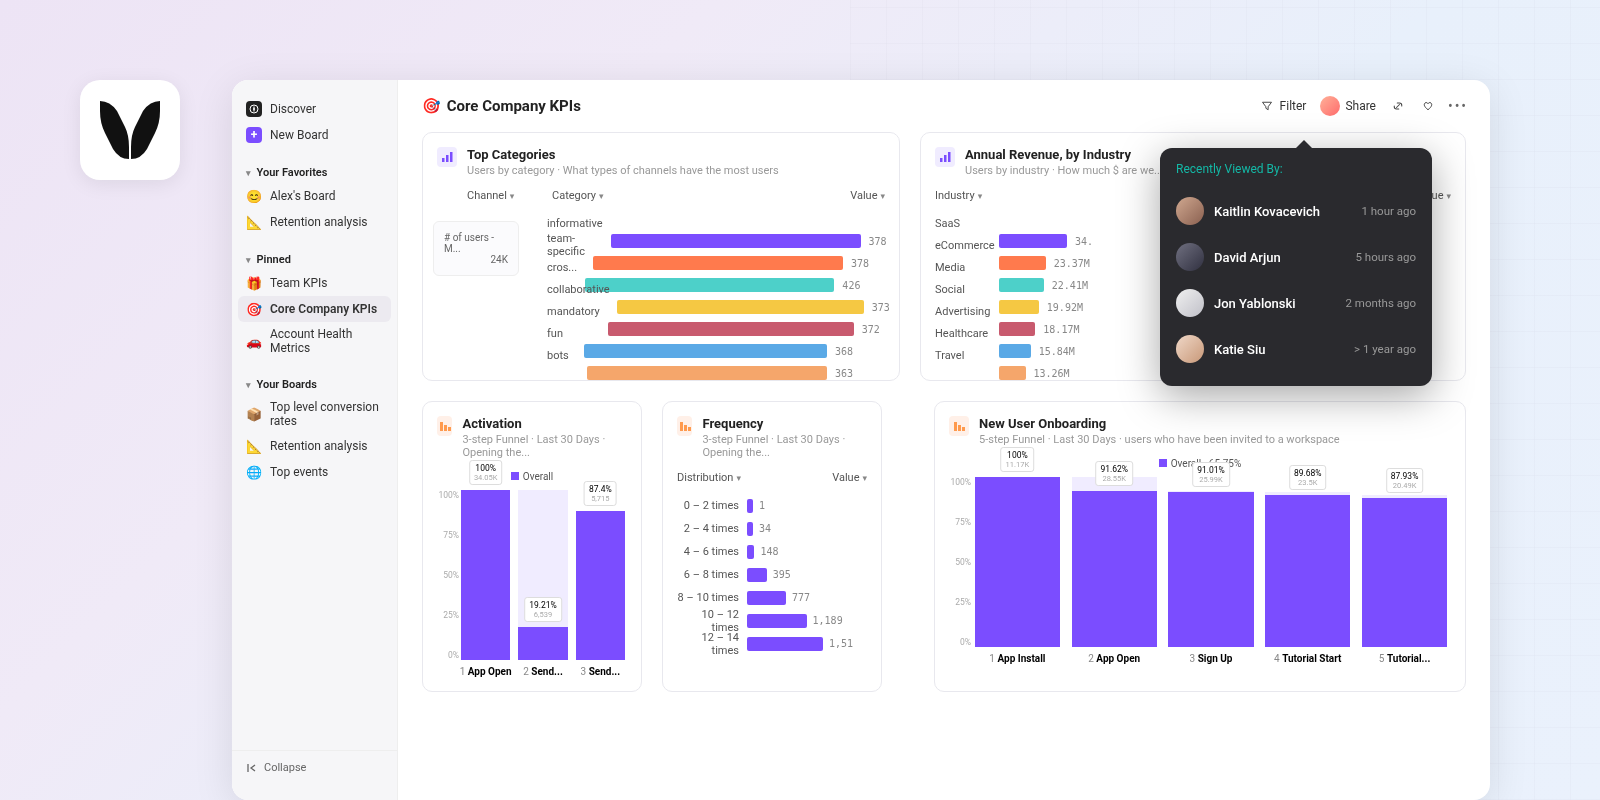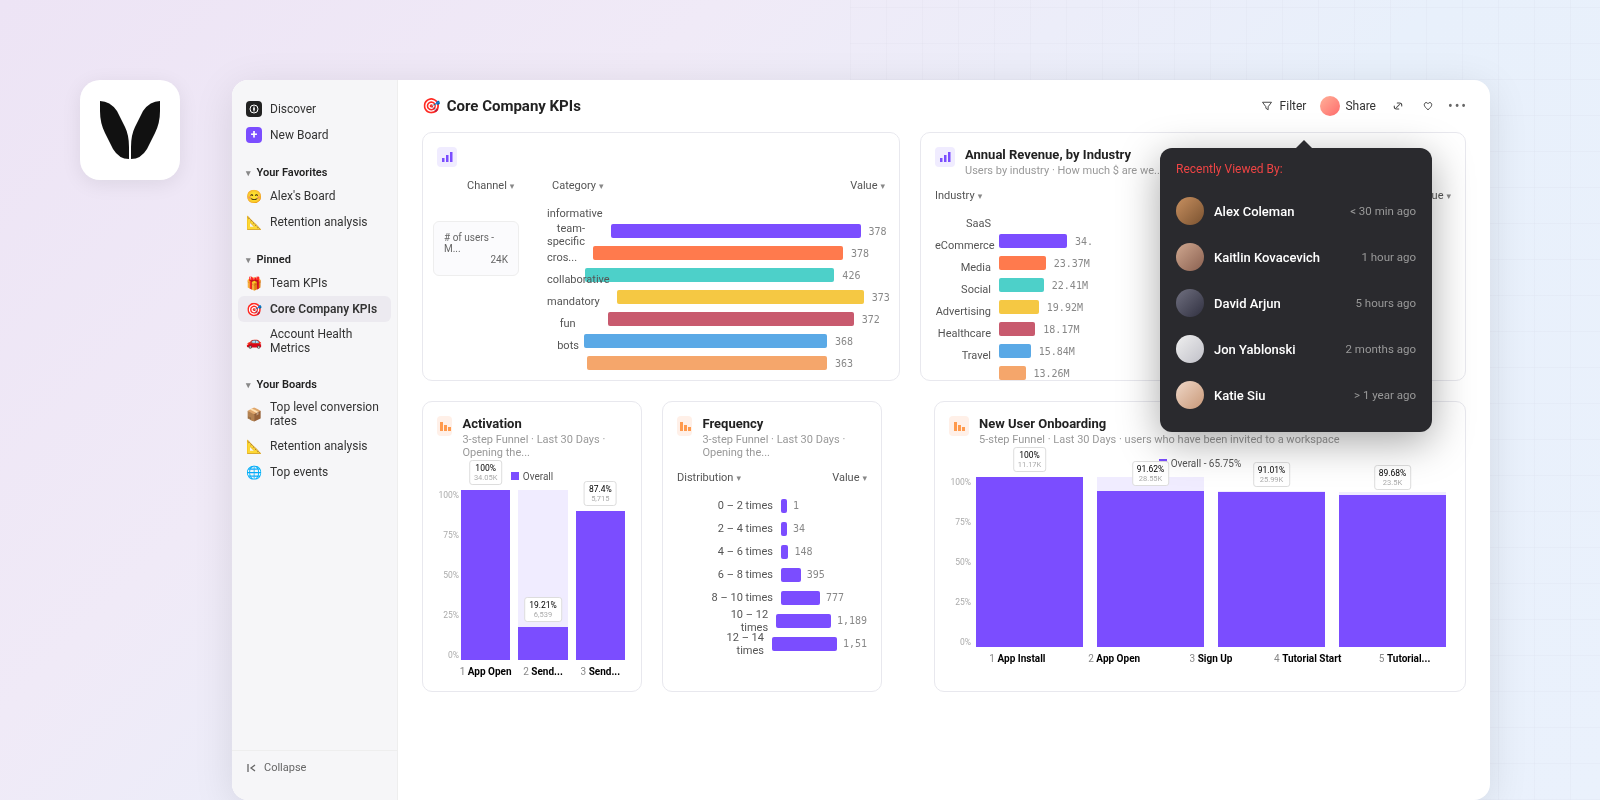--- a/index.html
+++ b/index.html
@@ -26,21 +26,21 @@
 .dots { font-size: 14px; letter-spacing: 2px; color: #666; }
 .row { display: flex; gap: 20px; margin-bottom: 20px; }
 .card { border: 1px solid #e8e8ee; border-radius: 10px; padding: 14px; background: #fff; }
 .card-head { display: flex; align-items: flex-start; gap: 10px; margin-bottom: 12px; }
 .card-icon { width: 20px; height: 20px; border-radius: 4px; background: #f0ecff; display: flex; align-items: center; justify-content: center; }
 .card-title { font-size: 13px; font-weight: 700; color: #222; }
 .card-sub { font-size: 11px; color: #999; margin-top: 2px; }
 .col-headers { display: flex; font-size: 11px; color: #555; margin-bottom: 10px; }
 .col-headers .ch { cursor: pointer; display: flex; align-items: center; gap: 3px; }
 .bar-row { display: flex; align-items: center; height: 22px; font-size: 11px; }
-.bar-label { text-align: right; padding-right: 8px; color: #555; }
+.bar-label { text-align: left; padding-right: 8px; color: #555; }
 .bar-track { flex: 1; display: flex; align-items: center; gap: 8px; margin-top: 36px; }
 .bar { height: 14px; border-radius: 2px; }
 .bar-val { font-size: 10px; color: #888; font-family: monospace; min-width: 50px; }
 .legend-box { position: absolute; border: 1px solid #eee; border-radius: 6px; padding: 10px; font-size: 10px; color: #666; background: #fbfbfd; width: 86px; }
 .funnel-card { border: 1px solid #e8e8ee; border-radius: 10px; padding: 14px; background: #fff; }
 .funnel-legend { text-align: center; font-size: 10px; color: #555; margin-bottom: 8px; }
 .funnel-legend::before { content:""; display:inline-block; width:8px; height:8px; background:#7b4dff; margin-right:4px; }
 .funnel-chart { display: flex; align-items: flex-end; gap: 4px; height: 170px; position: relative; padding-left: 22px; }
 .funnel-yaxis { position: absolute; left: 0; top: 0; bottom: 0; width: 22px; display: flex; flex-direction: column; justify-content: space-between; font-size: 8.5px; color: #aaa; text-align: right; }
 .funnel-step { flex: 1; display: flex; flex-direction: column; align-items: center; height: 100%; justify-content: flex-end; position: relative; }
@@ -49,21 +49,21 @@
 .funnel-badge { position: absolute; top: -30px; left: 50%; transform: translateX(-50%); background: #fff; border: 1px solid #ddd; border-radius: 3px; padding: 2px 4px; font-size: 8.5px; text-align: center; white-space: nowrap; z-index: 2; }
 .funnel-badge .sub { color: #aaa; font-size: 7.5px; }
 .funnel-xlabels { display: flex; gap: 4px; padding-left: 22px; margin-top: 6px; font-size: 10px; }
 .funnel-xlabels > div { flex: 1; text-align: center; white-space: nowrap; overflow: hidden; text-overflow: ellipsis; }
 .freq-row { display: flex; align-items: center; height: 23px; font-size: 11px; }
 .freq-label { width: 70px; text-align: right; padding-right: 8px; color: #555; }
 .freq-bar { height: 14px; background: #7b4dff; border-radius: 2px; }
 .freq-val { font-size: 10px; color: #888; padding-left: 6px; font-family: monospace; }
 .popover { position: absolute; right: 58px; top: 68px; width: 272px; background: #2a2a2e; border-radius: 12px; padding: 14px 16px; color: #fff; box-shadow: 0 10px 40px rgba(0,0,0,0.35); z-index: 100; }
 .popover::before { content:""; position:absolute; top:-8px; right:120px; border-left:8px solid transparent; border-right:8px solid transparent; border-bottom:8px solid #2a2a2e; }
-.popover-title { font-size: 12px; color: #ef4444; margin-bottom: 12px; }
+.popover-title { font-size: 12px; color: #14b8a6; margin-bottom: 12px; }
 .viewer { display: flex; align-items: center; gap: 10px; padding: 9px 0; }
 .viewer-avatar { width: 28px; height: 28px; border-radius: 50%; background-size: cover; flex-shrink: 0; }
 .viewer-name { font-size: 13px; font-weight: 500; }
 .viewer-time { margin-left: auto; font-size: 11.5px; color: #999; }
 .chev { font-size: 9px; color: #888; }
 .tiny-icon svg { width: 12px; height: 12px; }
 </style>
 </head>
 <body>
 
@@ -193,20 +193,24 @@
     <div class="row">
       <div class="card" style="width:478px; position:relative;">
         <div class="card-head">
           <span class="card-icon">
               <svg width="12" height="12" viewBox="0 0 12 12">
                 <rect x="1" y="7" width="2.5" height="4" fill="#7b4dff"></rect>
                 <rect x="5" y="4" width="2.5" height="7" fill="#7b4dff"></rect>
                 <rect x="9" y="1" width="2.5" height="10" fill="#7b4dff"></rect>
               </svg>
             </span>
+          <div>
+            <div class="card-title">Top Categories</div>
+            <div class="card-sub">Users by category · What types of channels have the most users</div>
+          </div>
         </div>
         <div class="col-headers" style="padding-left:30px;">
           <div class="ch" style="width:85px;">
               <span>Channel</span> 
               <span class="chev">▾</span>
             </div>
           <div class="ch" style="width:100px;">
               <span>Category</span> 
               <span class="chev">▾</span>
             </div>
@@ -425,21 +429,21 @@
         <div class="col-headers" style="">
           <div class="ch">
               <span>Distribution</span> 
               <span class="chev">▾</span>
             </div>
           <div class="ch" style="margin-left:auto;">
               <span>Value</span> 
               <span class="chev">▾</span>
             </div>
         </div>
-        <div id="freq-bars" style="margin-top:10px;margin-left:34px;">
+        <div id="freq-bars" style="margin-top:10px;">
             <div class="freq-row">
               <div class="freq-label">0 – 2 times</div>
               <div class="freq-bar" style="width:6px"></div>
               <span class="freq-val">1</span>
             </div>
             <div class="freq-row">
               <div class="freq-label">2 – 4 times</div>
               <div class="freq-bar" style="width:6px"></div>
               <span class="freq-val">34</span>
             </div>
@@ -522,40 +526,44 @@
             </div>
             <div class="funnel-step">
               <div class="funnel-ghost" style="height:91.01%"></div>
               <div class="funnel-bar" style="height:89.68%">
                 <div class="funnel-badge">
                   <div>89.68%</div>
                   <div class="sub">23.5K</div>
                 </div>
               </div>
             </div>
+            <div class="funnel-step">
+              <div class="funnel-ghost" style="height:89.68%"></div>
+              <div class="funnel-bar" style="height:87.93%">
+                <div class="funnel-badge">
+                  <div>87.93%</div>
+                  <div class="sub">20.49K</div>
+                </div>
+              </div>
+            </div>
           </div>
         <div class="funnel-xlabels" id="onb-x">
             <div><span style="color:#888">1</span> <b>App Install</b></div>
             <div><span style="color:#888">2</span> <b>App Open</b></div>
             <div><span style="color:#888">3</span> <b>Sign Up</b></div>
             <div><span style="color:#888">4</span> <b>Tutorial Start</b></div>
             <div><span style="color:#888">5</span> <b>Tutorial...</b></div>
           </div>
       </div>
     </div>
 
     <div class="popover">
       <div class="popover-title">Recently Viewed By:</div>
       <div id="viewers">
           <div class="viewer">
-            <div class="viewer-avatar" style="background:linear-gradient(135deg,#c89060,#7a5230)"></div>
-            <div class="viewer-name">Alex Coleman</div>
-            <div class="viewer-time">&lt; 30 min ago</div>
-          </div>
-          <div class="viewer">
             <div class="viewer-avatar" style="background:linear-gradient(135deg,#d0a890,#8a6050)"></div>
             <div class="viewer-name">Kaitlin Kovacevich</div>
             <div class="viewer-time">1 hour ago</div>
           </div>
           <div class="viewer">
             <div class="viewer-avatar" style="background:linear-gradient(135deg,#707080,#303040)"></div>
             <div class="viewer-name">David Arjun</div>
             <div class="viewer-time">5 hours ago</div>
           </div>
           <div class="viewer">

